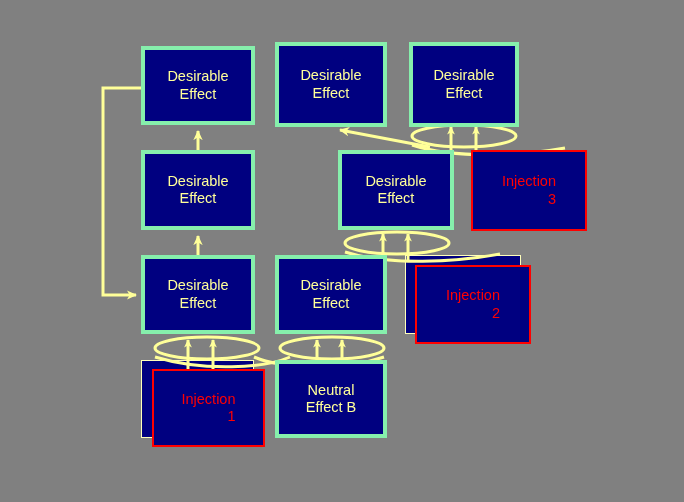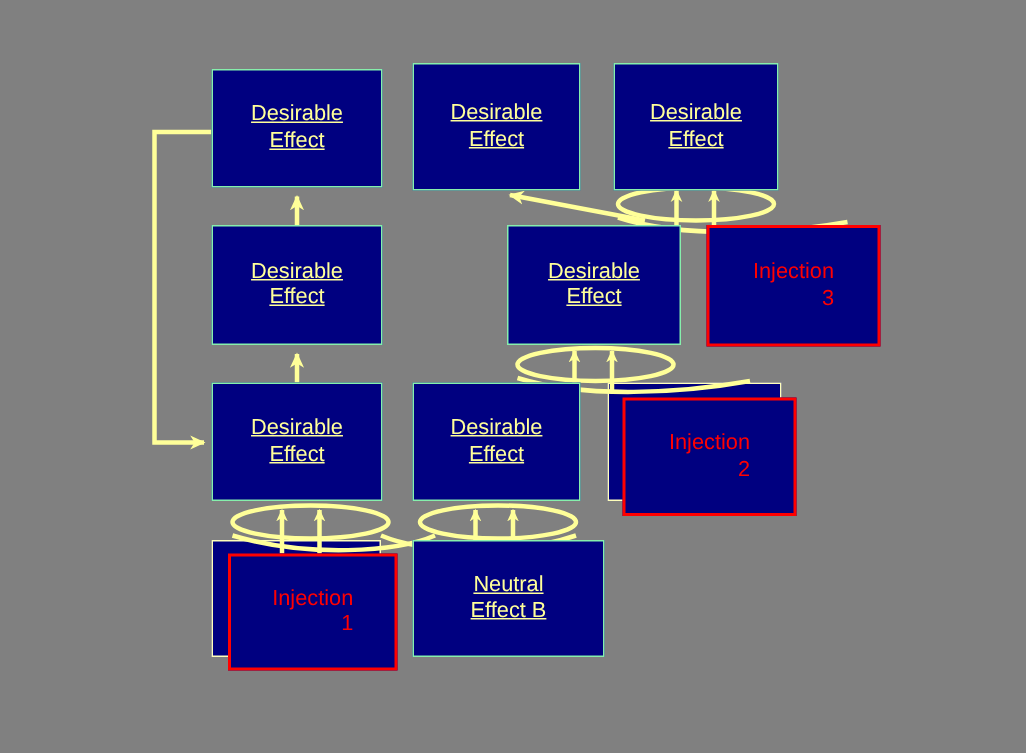--- a/index.html
+++ b/index.html
@@ -33,23 +33,22 @@
     background: #000080;
     display: flex;
     align-items: center;
     justify-content: center;
     text-align: center;
     line-height: 1.18;
     font-size: 14.5px;
     white-space: pre-line;
   }
   .effect {
-    border: 1px solid #86efac;
+    border: 4px solid #86efac;
     color: #ffff99;
-    text-decoration: underline;
   }
   .injection {
     border: 2px solid #ff0000;
     color: #ff0000;
   }
   .ghost {
     position: absolute;
     box-sizing: border-box;
     background: #000080;
     border: 1px solid #ffffbb;
@@ -150,21 +149,21 @@
 
   <div class="node effect lyr-node" style="left:338px; top:150px; width:116px; height:80px;">Desirable
 Effect</div>
 
   <div class="node effect lyr-node" style="left:141px; top:255px; width:114px; height:79px;">Desirable
 Effect</div>
 
   <div class="node effect lyr-node" style="left:275px; top:255px; width:112px; height:79px;">Desirable
 Effect</div>
 
-  <div class="node effect lyr-node" style="left:275px; top:360px; width:128px; height:78px;">Neutral
+  <div class="node effect lyr-node" style="left:275px; top:360px; width:112px; height:78px;">Neutral
 Effect B</div>
 
   <div class="node injection lyr-inj" style="left:471px; top:150px; width:116px; height:81px;">Injection
 3</div>
 
   <div class="node injection lyr-inj" style="left:415px; top:265px; width:116px; height:79px;">Injection
 2</div>
 
   <div class="node injection lyr-inj" style="left:152px; top:369px; width:113px; height:78px;">Injection
 1</div>

